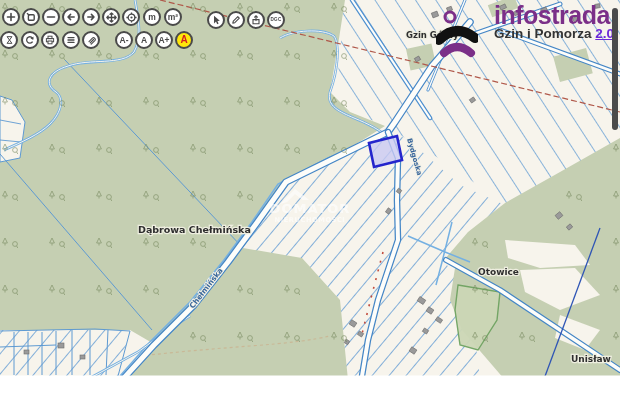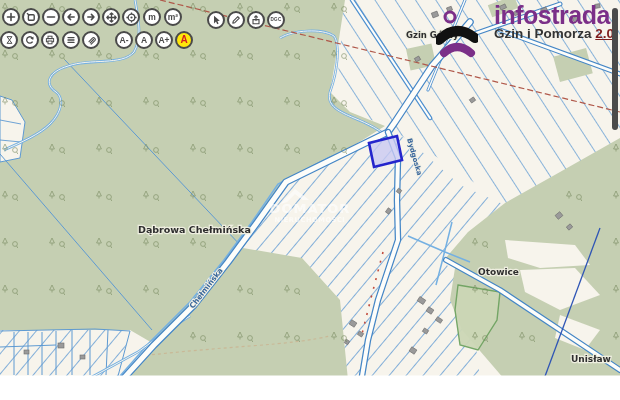--- a/index.html
+++ b/index.html
@@ -14,21 +14,21 @@
         padding:0;cursor:pointer;flex:0 0 auto;line-height:1;}
   .tbtn svg{display:block;}
   .tbtn.yellow{background:#ffe70a;color:#d42020;font-size:10px;}
   .tbtn.dgc{font-size:4.6px;letter-spacing:.2px;}
   
   #logo{position:absolute;left:436px;top:3px;z-index:20;display:flex;align-items:flex-start;}
   #logo .mark{margin-top:4px;}
   #logo .txt{margin-left:16px;}
   .logo-title{font-size:25px;font-weight:bold;color:#7b2f88;letter-spacing:-.5px;line-height:24px;}
   .logo-sub{font-size:13.5px;font-weight:bold;color:#333;line-height:14px;}
-  .logo-ver{color:#7f1d1d;text-decoration:underline;}
+  .logo-ver{color:#6d28d9;text-decoration:underline;}
   
   #scrollbar{position:absolute;right:2px;top:8px;width:6px;height:122px;
              background:#4b4b4b;border-radius:3px;z-index:30;}
   .maplabel{font-family:"DejaVu Sans",sans-serif;font-weight:bold;fill:#2e2e2e;
             stroke:#eeeee0;stroke-width:2.4px;paint-order:stroke;}
   .roadlabel{font-family:"DejaVu Sans",sans-serif;font-weight:bold;fill:#3a679c;
              stroke:#f2f1e6;stroke-width:2px;paint-order:stroke;}
 </style>
 </head>
 <body>

